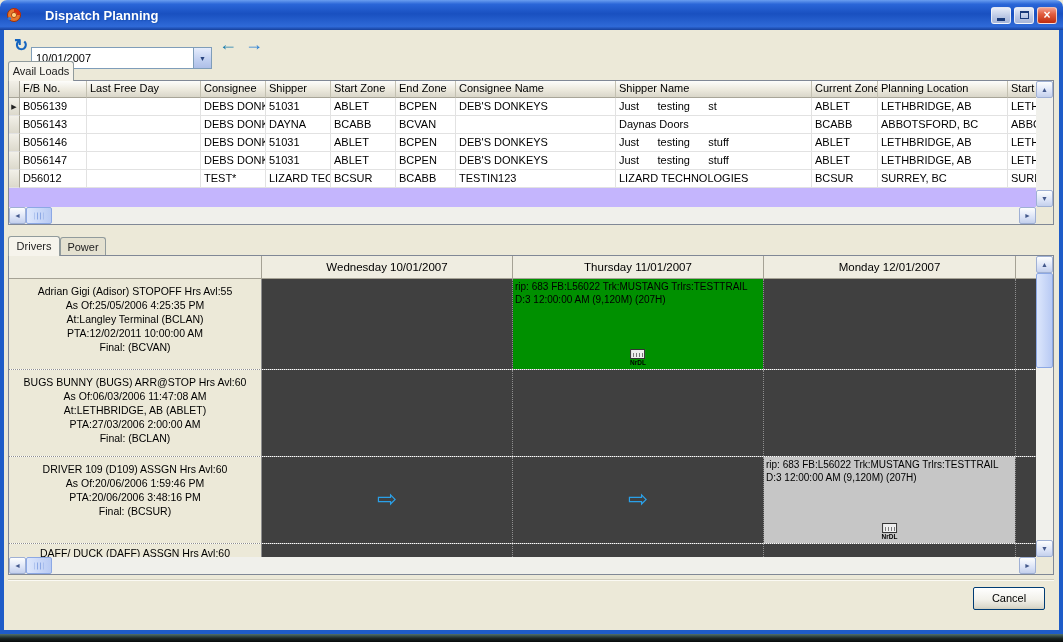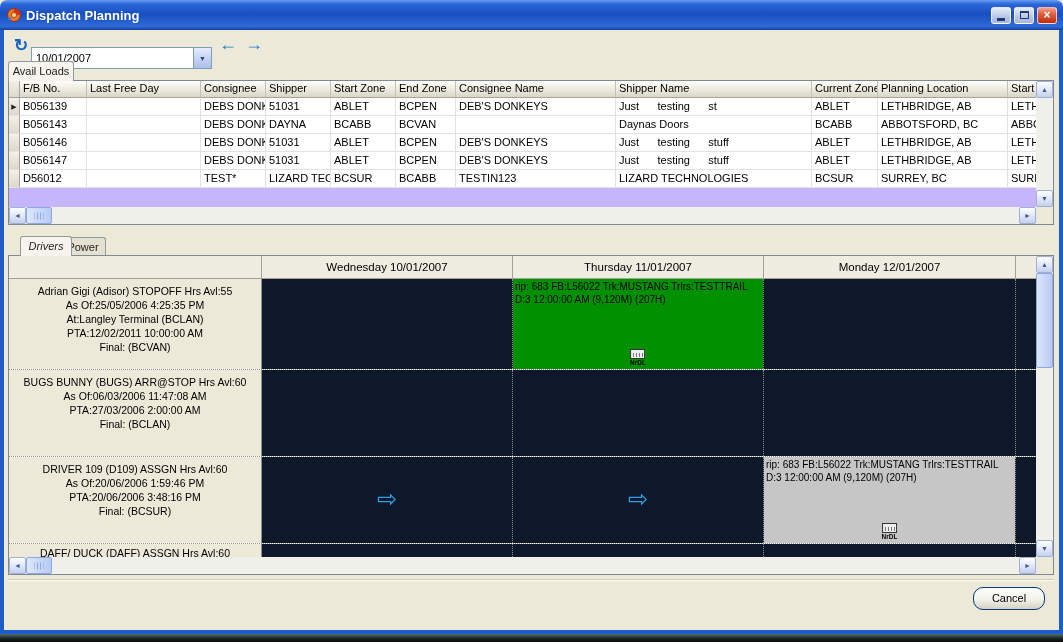--- a/index.html
+++ b/index.html
@@ -3,21 +3,21 @@
 <meta charset="utf-8">
 <style>
   html,body{margin:0;padding:0;background:#555;}
   #screen{position:relative;width:1063px;height:642px;overflow:hidden;
           font-family:"Liberation Sans",sans-serif;font-size:11px;color:#000;background:#ece9d8;}
 
   
   .titlebar{position:absolute;left:0;top:0;width:1063px;height:30px;border-radius:7px 7px 0 0;
     background:linear-gradient(180deg,#6a9ef0 0%,#2a66d8 14%,#1950c0 46%,#2f6ad8 88%,#16409c 100%);
     display:flex;align-items:center;padding:0 6px;box-sizing:border-box;}
-  .title-text{color:#fff;font-weight:bold;font-size:13px;margin-left:4px;text-shadow:1px 1px 1px #00338044;flex:1;}
+  .title-text{color:#fff;font-weight:bold;font-size:13px;margin-left:23px;text-shadow:1px 1px 1px #00338044;flex:1;}
   .winbtn{width:20px;height:17px;margin-left:3px;border-radius:3px;border:1px solid #ffffffaa;
     box-sizing:border-box;display:flex;align-items:center;justify-content:center;cursor:pointer;}
   .winbtn.silver{background:linear-gradient(180deg,#e7ecf8,#b9c6e4 60%,#a8b6d8);}
   .winbtn.red{background:linear-gradient(180deg,#f3a08e,#e25e40 40%,#bf2c0e);color:#fff;font-weight:bold;font-size:12px;line-height:1;}
   .glyph-min{width:8px;height:3px;background:#1a3a7a;margin-top:8px;}
   .glyph-max{width:9px;height:8px;border:1px solid #1a3a7a;border-top:2px solid #1a3a7a;box-sizing:border-box;}
   .border-l{position:absolute;left:0;top:30px;width:4px;height:604px;background:#1e5cc8;}
   .border-r{position:absolute;left:1059px;top:30px;width:4px;height:604px;background:#1e5cc8;}
   .border-b{position:absolute;left:0;top:630px;width:1063px;height:4px;background:#1e5cc8;}
   .dark-strip{position:absolute;left:0;top:634px;width:1063px;height:8px;
@@ -34,21 +34,21 @@
   .nav-btn{position:absolute;top:3px;width:24px;height:24px;text-align:center;line-height:23px;
     font-size:18px;font-weight:bold;color:#1f86c8;cursor:pointer;}
   .nav-prev{left:212px;color:#1d7fae;}
   .nav-next{left:238px;color:#2a7fd4;}
 
   
   .tab{position:absolute;box-sizing:border-box;border:1px solid #919b9c;border-bottom:none;
     border-radius:3px 3px 0 0;text-align:center;font-size:11px;cursor:pointer;background:#e4e1d0;color:#222;}
   .tab.active{background:#f6f4ec;z-index:5;}
   #tab-avail{left:8px;top:61px;width:66px;height:20px;line-height:19px;}
-  #tab-drivers{left:20px;top:236px;width:52px;height:20px;line-height:19px;font-style:italic;}
+  #tab-drivers{left:8px;top:236px;width:52px;height:20px;line-height:19px;}
   #tab-power{left:60px;top:237px;width:46px;height:19px;line-height:18px;}
 
   
   .panel{position:absolute;left:8px;background:#ece9d8;border:1px solid #808896;box-sizing:border-box;}
   #loads-panel{top:80px;width:1046px;height:145px;}
   #sched-panel{top:255px;width:1046px;height:320px;}
 
   
   .lgrid{position:absolute;left:0;top:0;width:1027px;height:126px;background:#c4b5fd;overflow:hidden;}
   .lhead,.lrow{display:flex;width:1062px;}
@@ -76,36 +76,36 @@
   .corner{position:absolute;right:0;bottom:0;width:17px;height:17px;background:#ece9d8;}
 
   
   .sgrid{position:absolute;left:0;top:0;width:1027px;height:301px;background:#fff;overflow:hidden;}
   .shead{display:flex;width:1029px;height:23px;}
   .sh{box-sizing:border-box;height:23px;background:#efede1;border-right:1px solid #a5a295;border-bottom:1px solid #a5a295;
     font-size:11.5px;text-align:center;line-height:22px;white-space:nowrap;overflow:hidden;}
   .srow{display:flex;width:1029px;box-sizing:border-box;border-bottom:1px dotted #8f8f8f;position:relative;}
   .drv{box-sizing:border-box;width:253px;background:#ece9d8;border-right:1px solid #8f8f8f;
     text-align:center;font-size:10.5px;line-height:14px;padding-top:5px;overflow:hidden;cursor:pointer;}
-  .day{box-sizing:border-box;border-right:1px dotted #8f8f8f;background:#0f172a;position:relative;cursor:pointer;}
+  .day{box-sizing:border-box;border-right:1px dotted #8f8f8f;background:#404040;position:relative;cursor:pointer;}
   .w-drv{width:253px}.w-day1{width:251px}.w-day2{width:251px}.w-day3{width:252px}.w-sliver{width:22px}
   .trip{position:absolute;left:0;top:0;right:0;bottom:0;font-size:10px;line-height:13px;
     padding:1px 2px;box-sizing:border-box;overflow:hidden;cursor:pointer;}
   .trip.green{background:#009000;color:#000;}
   .trip.gray{background:#c6c6c6;color:#000;}
   .trip-badge{position:absolute;left:50%;bottom:3px;transform:translateX(-50%);text-align:center;}
   .trip-badge .box{width:15px;height:10px;margin:0 auto;border:1px solid #333;background:#eee;
     box-sizing:border-box;background-image:repeating-linear-gradient(90deg,#777 0 1px,transparent 1px 3px);background-size:11px 4px;background-position:2px 3px;background-repeat:no-repeat;}
   .trip-badge .cap{font-size:6.5px;font-weight:bold;line-height:7px;color:#000;}
   .cell-arrow{position:absolute;left:50%;top:50%;transform:translate(-50%,-54%);
     font-size:24px;color:#2aa0e8;line-height:1;}
 
   
   .footer-line{position:absolute;left:8px;top:579px;width:1046px;height:0;border-top:1px solid #cfccbc;border-bottom:1px solid #fbfaf4;}
-  .btn{position:absolute;box-sizing:border-box;border:1px solid #003c74;border-radius:10px;
+  .btn{position:absolute;box-sizing:border-box;border:1px solid #003c74;border-radius:2px;
     background:linear-gradient(180deg,#ffffff,#f2f1ea 55%,#dcdacd 90%,#cfcdbd);
     font-family:"Liberation Sans",sans-serif;font-size:11px;text-align:center;cursor:pointer;}
   #cancel-btn{left:973px;top:587px;width:72px;height:23px;line-height:21px;}
 </style>
 </head>
 <body>
 
 <div id="screen">
 
   <div class="titlebar">
@@ -283,20 +283,21 @@
           </div>
         </div>
         <div class="day w-day3"></div>
         <div class="day w-sliver"></div>
       </div>
 
       <div class="srow" style="height:87px;">
         <div class="drv">
           <div>BUGS BUNNY (BUGS) ARR@STOP Hrs Avl:60</div>
           <div>As Of:06/03/2006 11:47:08 AM</div>
+          <div>At:LETHBRIDGE, AB (ABLET)</div>
           <div>PTA:27/03/2006 2:00:00 AM</div>
           <div>Final: (BCLAN)</div>
         </div>
         <div class="day w-day1"></div>
         <div class="day w-day2"></div>
         <div class="day w-day3"></div>
         <div class="day w-sliver"></div>
       </div>
 
       <div class="srow" style="height:87px;">

